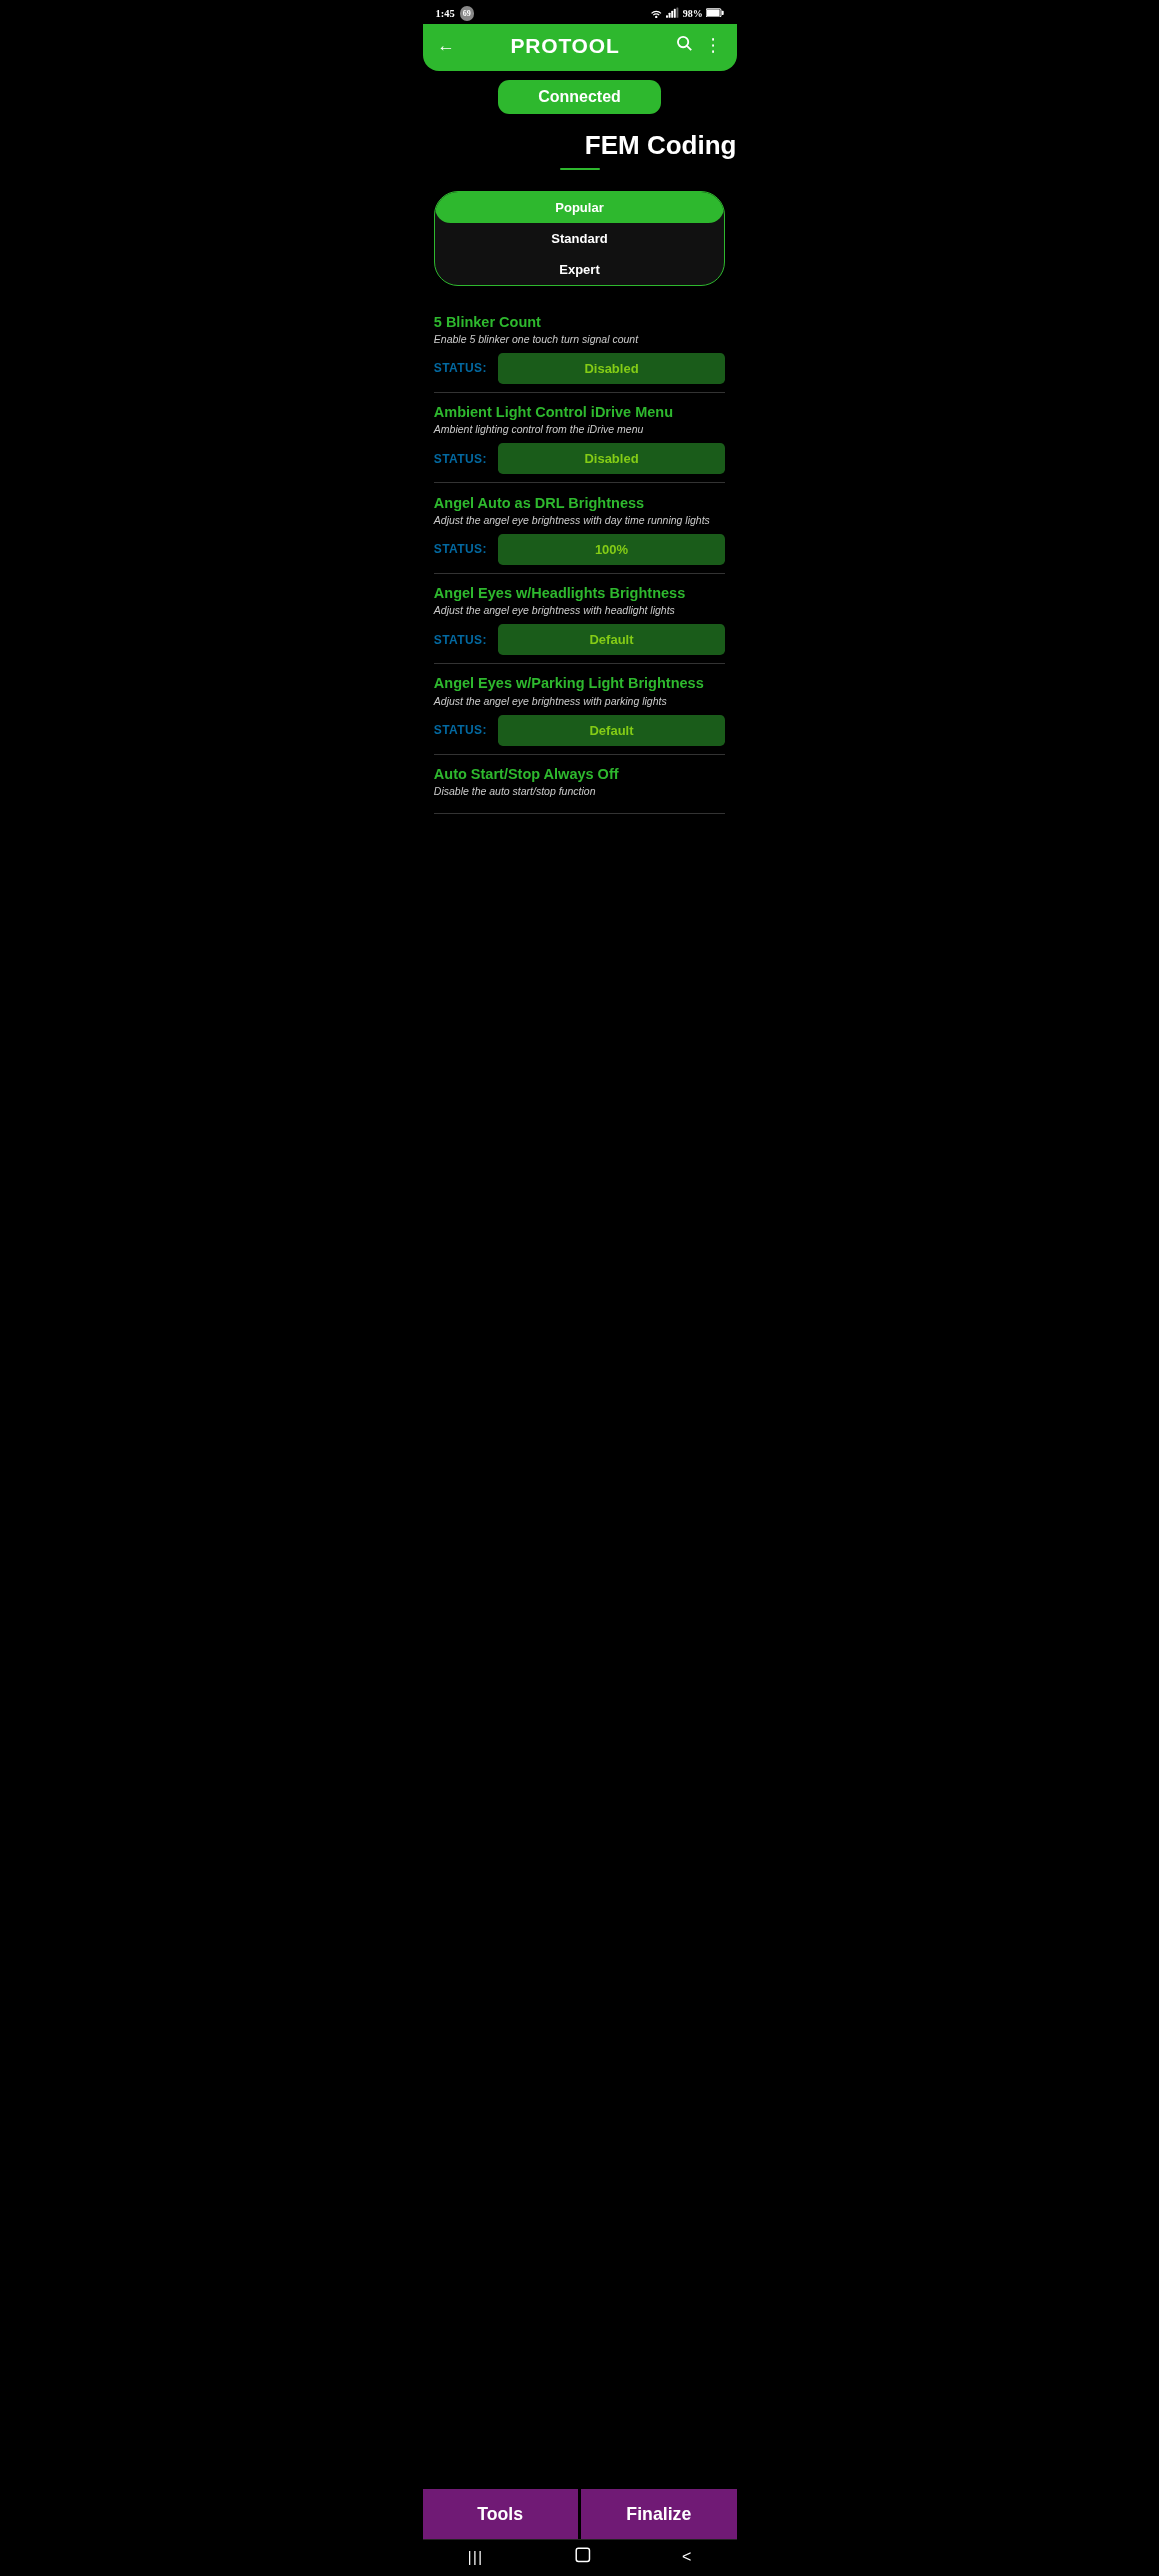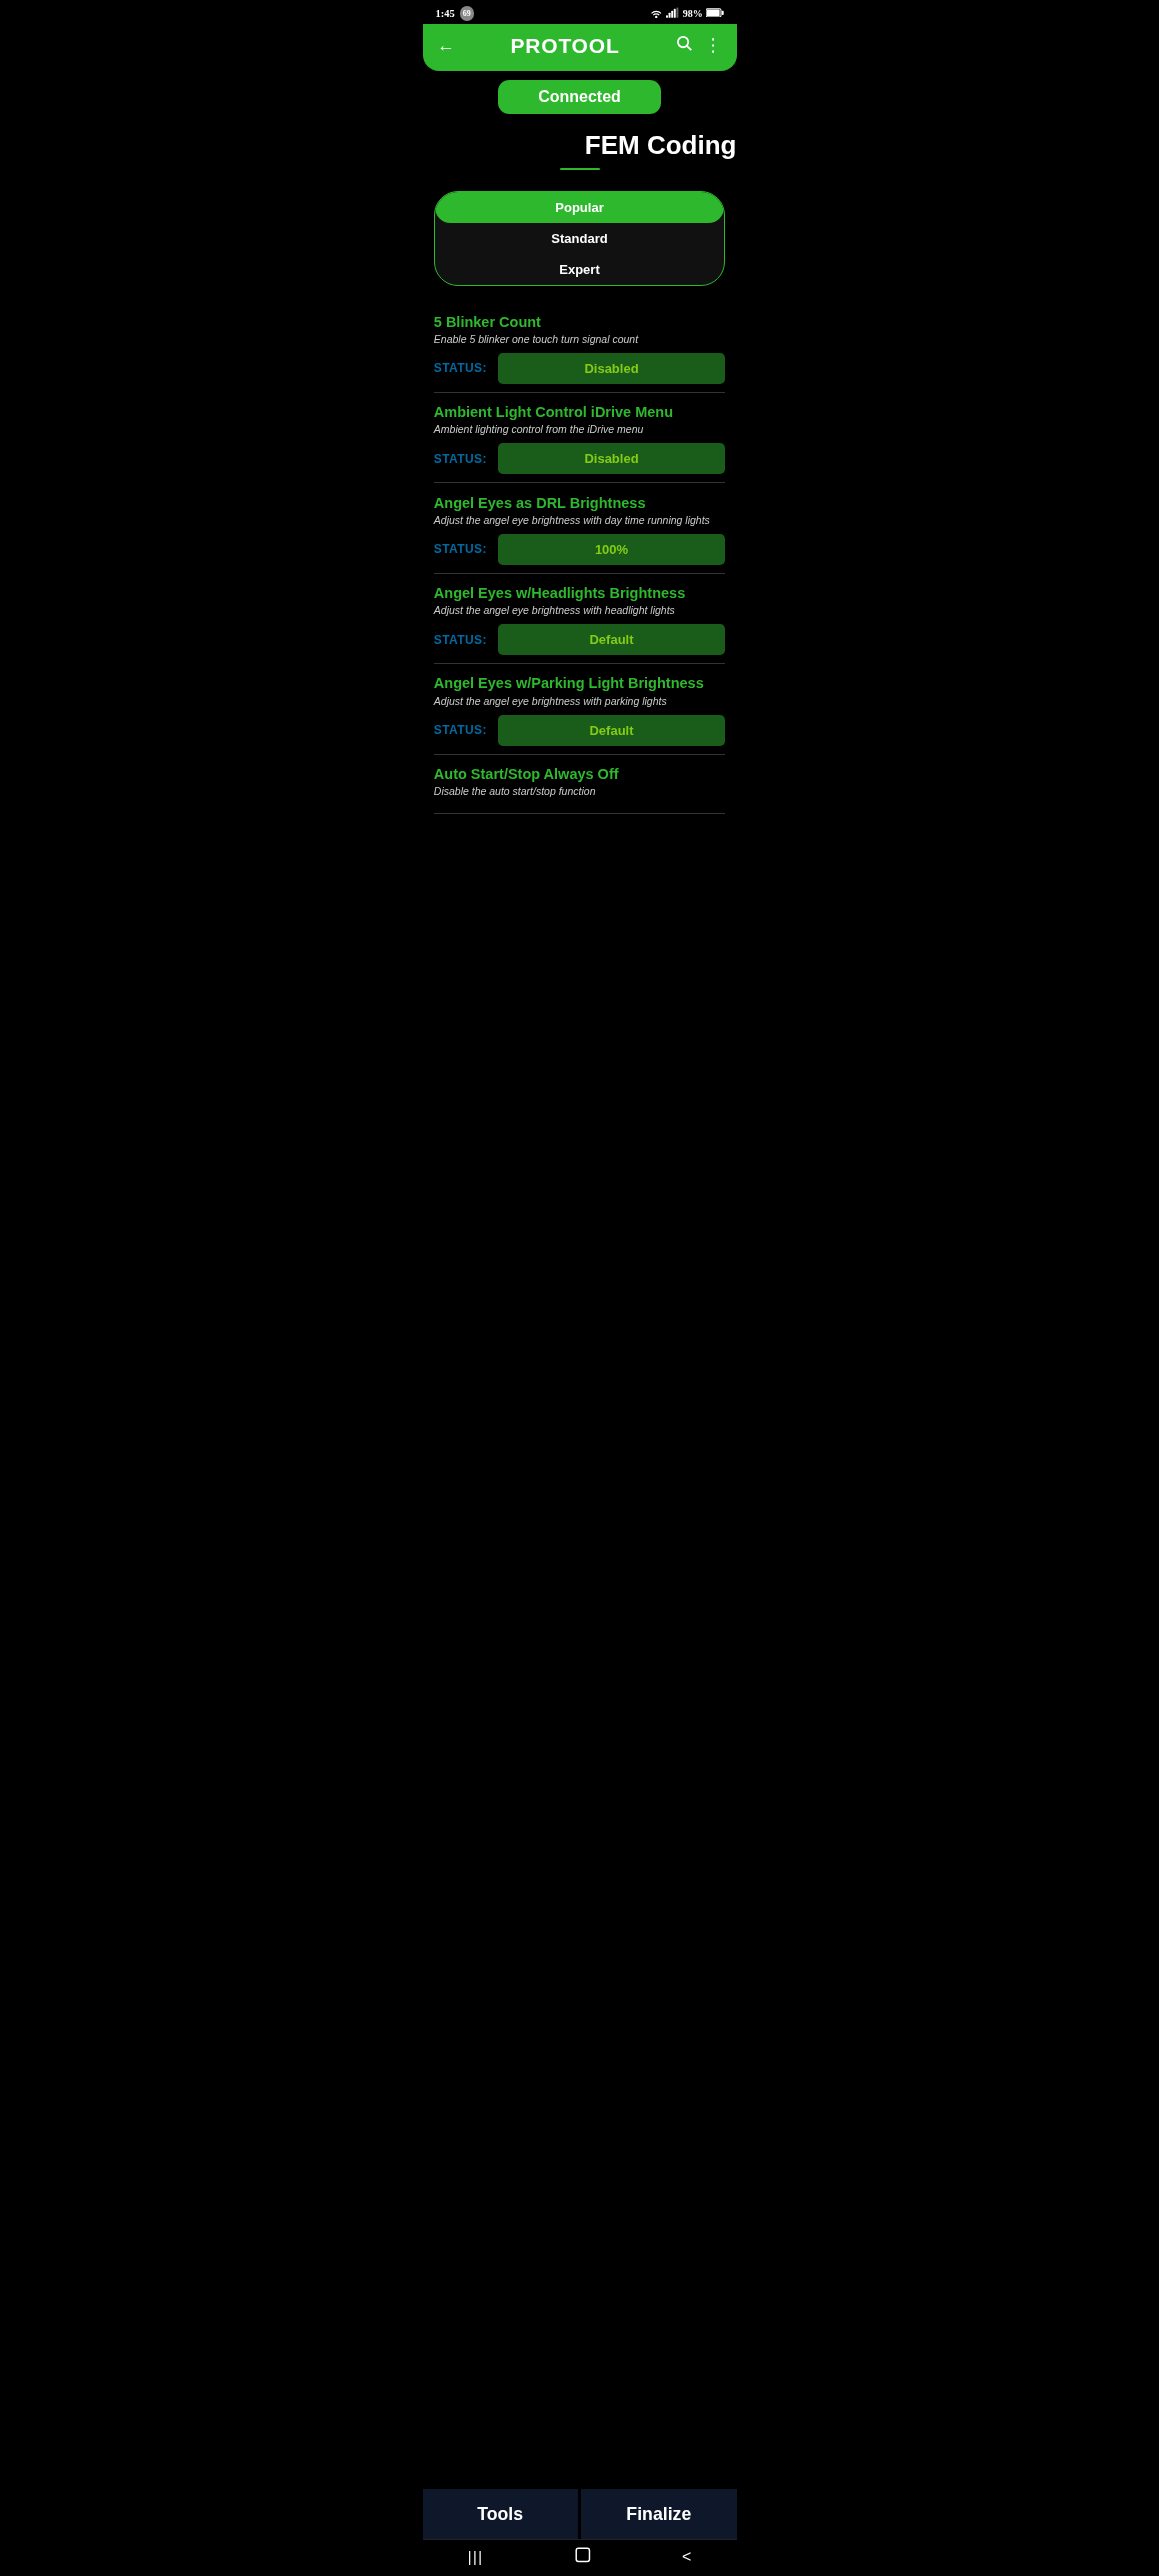--- a/index.html
+++ b/index.html
@@ -182,21 +182,21 @@
       position: fixed;
       bottom: 37px;
       left: 50%;
       transform: translateX(-50%);
       width: 314px;
       display: flex;
       gap: 3.2px;
     }
     .bottom-btn {
       flex: 1;
-      background: #0f172a;
+      background: #701a75;
       color: #fff;
       font-size: 17.7px;
       font-weight: 700;
       padding: 14.5px 0;
       border: none;
       cursor: pointer;
       text-align: center;
     }
     .bottom-btn:first-child {
       border-radius: 0;
@@ -309,21 +309,21 @@
   <div class="coding-item">
     <div class="coding-item-title">Ambient Light Control iDrive Menu</div>
     <div class="coding-item-desc">Ambient lighting control from the iDrive menu</div>
     <div class="status-row">
       <span class="status-label">STATUS:</span>
       <div class="status-value">Disabled</div>
     </div>
   </div>
 
   <div class="coding-item">
-    <div class="coding-item-title">Angel Eyes as DRL Brightness</div>
+    <div class="coding-item-title">Angel Auto as DRL Brightness</div>
     <div class="coding-item-desc">Adjust the angel eye brightness with day time running lights</div>
     <div class="status-row">
       <span class="status-label">STATUS:</span>
       <div class="status-value">100%</div>
     </div>
   </div>
 
   <div class="coding-item">
     <div class="coding-item-title">Angel Eyes w/Headlights Brightness</div>
     <div class="coding-item-desc">Adjust the angel eye brightness with headlight lights</div>

